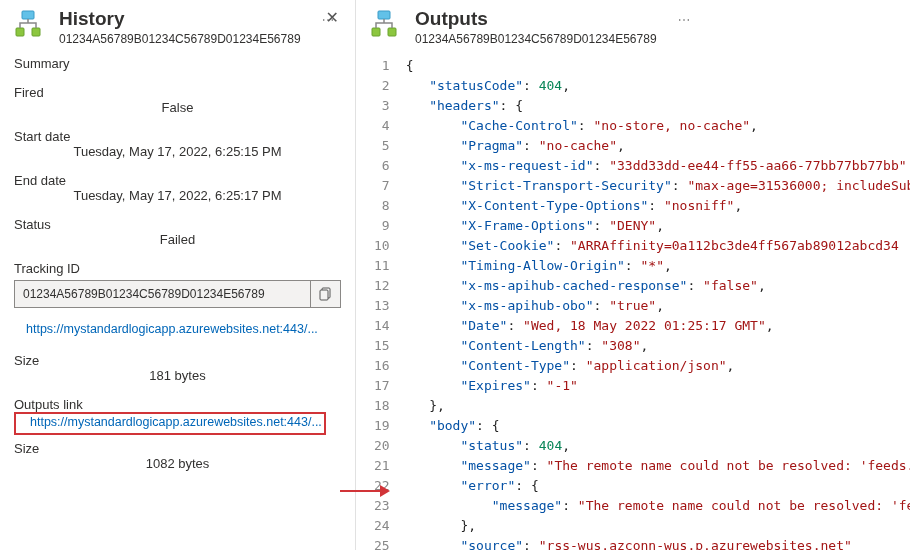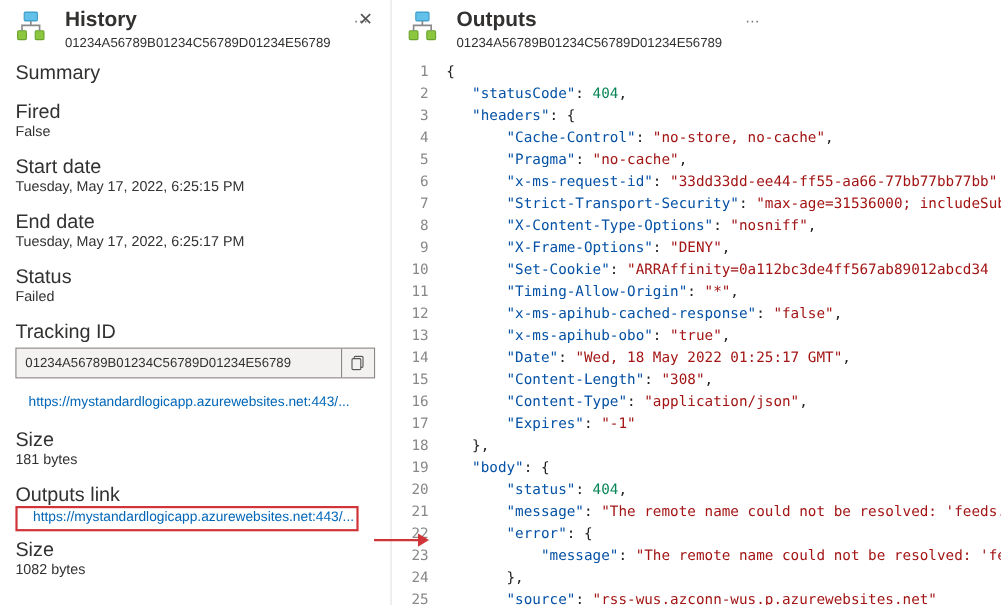--- a/index.html
+++ b/index.html
@@ -58,26 +58,27 @@
     top: 6px;
     font-size: 16px;
     color: #555;
     cursor: pointer;
     padding: 2px 6px;
   }
   .section {
     margin-bottom: 14px;
   }
   .label {
-    font-size: 18px;
+    font-size: 13px;
     color: #323130;
   }
   .value {
     font-size: 13px;
     color: #323130;
+    text-align: center;
   }
   .tracking-box {
     display: flex;
     align-items: center;
     border: 1px solid #8a8886;
     background: #f3f2f1;
     margin-top: 4px;
     height: 28px;
   }
   .tracking-box .tv {

